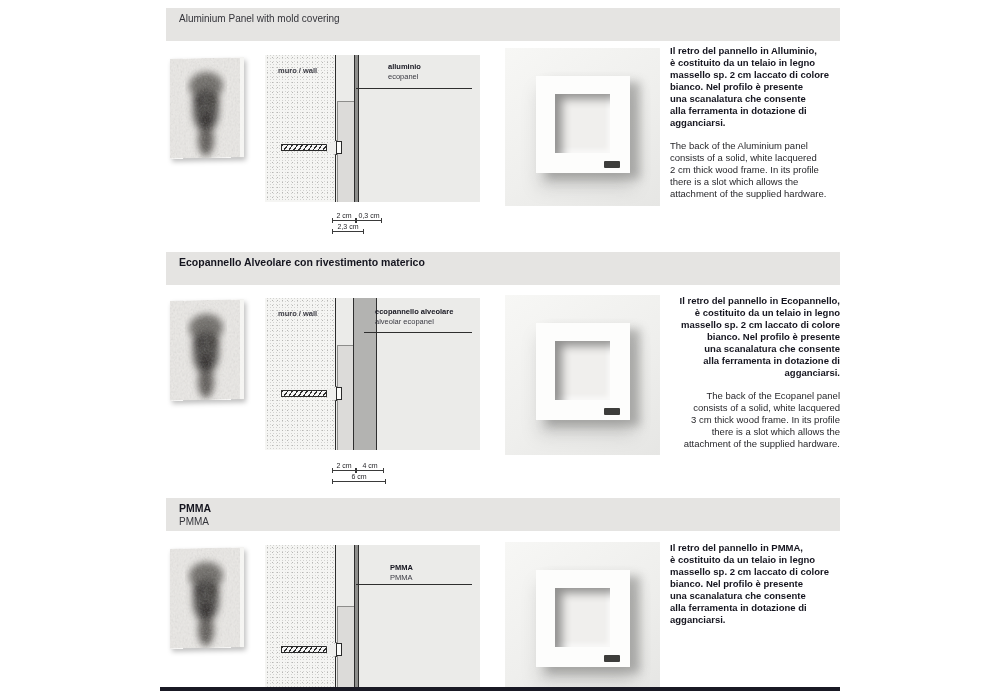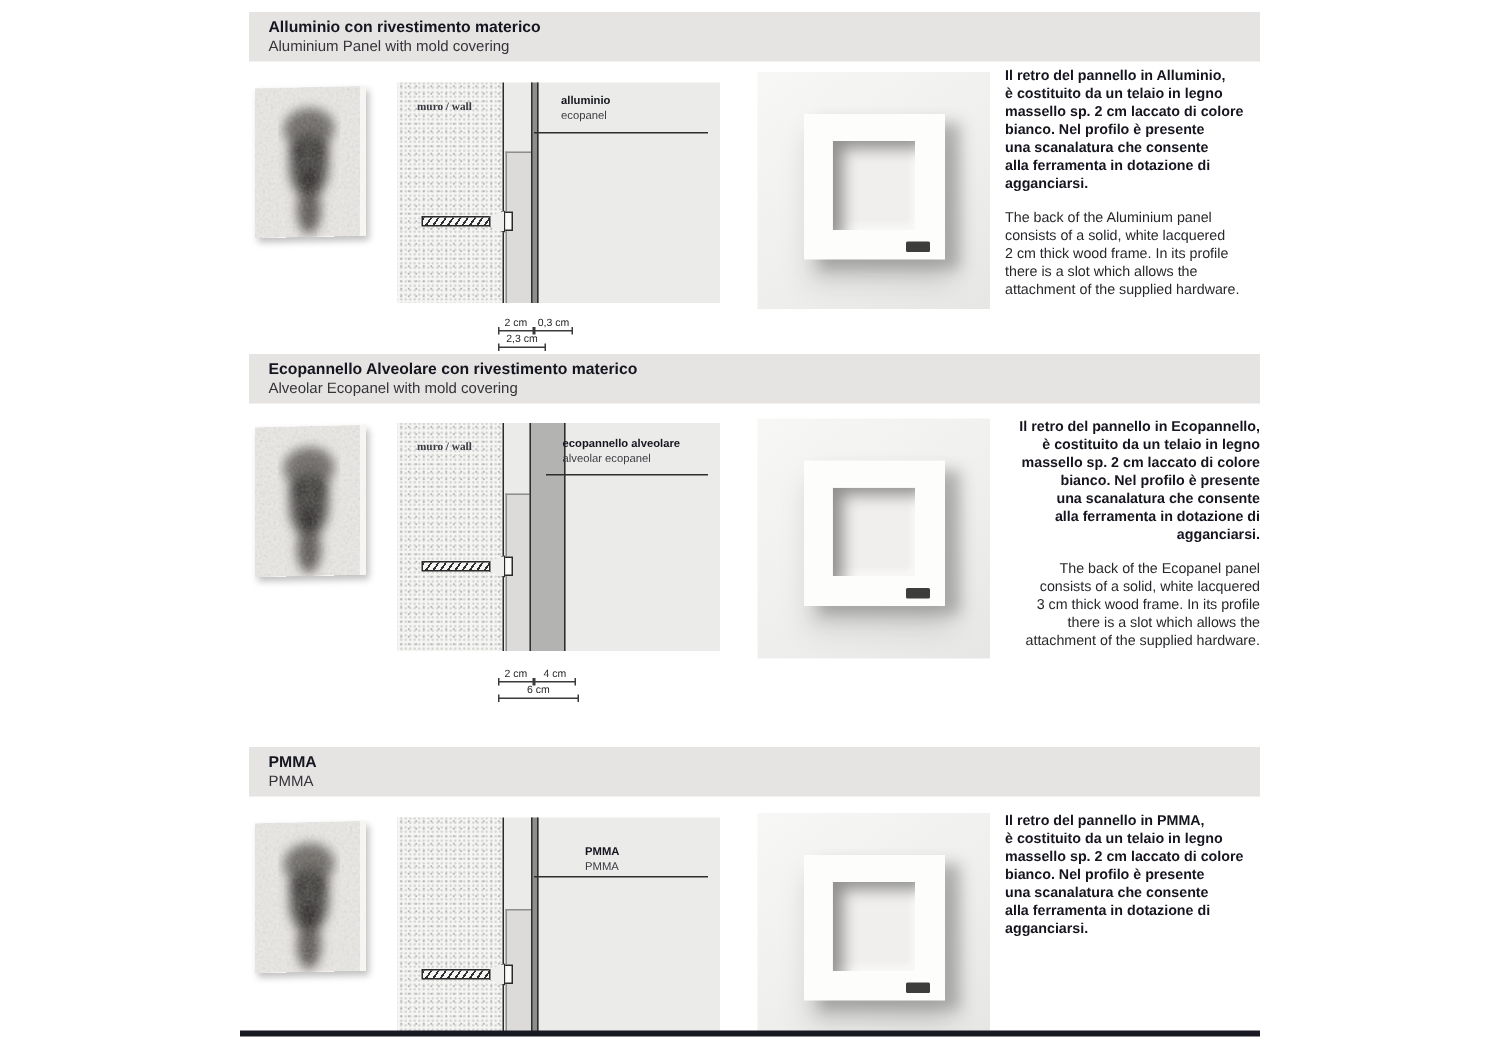--- a/index.html
+++ b/index.html
@@ -20,22 +20,22 @@
   .diagram { position:absolute; background:#ebebe9; }
   .wall { position:absolute; left:0; top:0; bottom:0; width:70px; border-right:1.5px solid #2a2a2a;
           background-color:#f5f5f3;
           background-image:radial-gradient(circle,#b7b7b5 0.6px,transparent 0.95px),radial-gradient(circle,#d3d3d1 0.6px,transparent 0.95px);
           background-size:5px 5px,3px 3px; background-position:0 0,1px 2px; }
   .frame-block { position:absolute; left:71.5px; top:31%; bottom:0; width:17px; background:#dcdbd9; border:1px solid #8d8d8b; border-right:none; border-bottom:none; box-sizing:border-box; }
   .sec3 .frame-block { top:43%; }
   .panel-strip { position:absolute; top:0; bottom:0; background:#8e8e8c; border-left:1.2px solid #2e2e2e; border-right:1.2px solid #2e2e2e; }
   .sec-thin .panel-strip { left:89px; width:3px; }
   .sec-wide .panel-strip { left:88px; width:22px; background:#b3b3b1; }
-  .wall-label { position:absolute; left:13px; top:11px; font-size:7.5px; font-weight:bold; color:#3a3a42;font-family:Liberation Serif, serif; }
-  .panel-label { position:absolute; left:109px; top:7px; font-size:7.5px; line-height:1.35; }
+  .wall-label { position:absolute; left:13px; top:11px; font-size:7.5px; font-weight:bold; color:#3a3a42; }
+  .panel-label { position:absolute; left:123px; top:7px; font-size:7.5px; line-height:1.35; }
   .sec-wide .panel-label { left:110px; top:9px; }
   .sec3 .panel-label { left:125px; top:18px; }
   .panel-label .it { display:block; font-weight:bold; color:#15151f; }
   .panel-label .en { display:block; color:#3a3a42; }
   .leader { position:absolute; top:33px; left:91px; right:8px; height:1.2px; background:#2e2e2e; }
   .sec-wide .leader { left:99px; top:34px; }
   .sec3 .leader { top:39px; }
 
   
   .screw { position:absolute; top:58%; left:16px; width:62px; height:13px; }
@@ -66,21 +66,21 @@
   .hw-chip { position:absolute; right:10px; bottom:5px; width:16px; height:7px; background:#3d3d3b; border-radius:1px; }
 
   
   .desc { position:absolute; width:170px; }
   .para { white-space:pre-line; margin:0 0 11px 0; font-size:9.5px; line-height:1.26; }
   .para.it { font-weight:bold; color:#15151f; }
   .para.en { color:#28282c; }
 
   
   .sec1 { top:8px; height:240px; }
-  .sec2 { top:236px; height:256px; }
+  .sec2 { top:252px; height:256px; }
   .sec3 { top:498px; height:210px; }
 
   .sec1 .art-wrap { left:10px; top:50px; }
   .sec2 .art-wrap { left:10px; top:48px; }
   .sec3 .art-wrap { left:10px; top:50px; }
 
   .sec1 .diagram { left:105px; top:47px; width:215px; height:147px; }
   .sec2 .diagram { left:105px; top:46px; width:215px; height:152px; }
   .sec3 .diagram { left:105px; top:47px; width:215px; height:143px; }
 
@@ -97,21 +97,20 @@
 
   .bottom-rule { position:absolute; left:160px; top:687px; width:680px; height:4px; background:#191924; }
 </style>
 </head>
 <body>
 
 <div class="page">
 
   <section class="sec sec1 sec-thin">
     <header class="sec-header">
-      <div class="sec-title">Alluminio con rivestimento materico</div>
       <div class="sec-subtitle">Aluminium Panel with mold covering</div>
     </header>
 
     <div class="art-wrap">
       <svg width="74" height="100" viewBox="0 0 74 100">
         <defs>
           <filter id="blurA">
               <feGaussianBlur stdDeviation="3.5"></feGaussianBlur>
             </filter>
           <filter id="grainA" x="0" y="0" width="100%" height="100%">
@@ -182,21 +181,20 @@
 consists of a solid, white lacquered
 2 cm thick wood frame.  In its profile
 there is a slot which allows the
 attachment of the supplied hardware.</p>
     </div>
   </section>
 
   <section class="sec sec2 sec-wide">
     <header class="sec-header">
       <div class="sec-title">Ecopannello Alveolare con rivestimento materico</div>
-      <div class="sec-subtitle">Alveolar Ecopanel with mold covering</div>
     </header>
 
     <div class="art-wrap">
       <svg width="74" height="100" viewBox="0 0 74 100">
         <defs>
           <filter id="blurB">
               <feGaussianBlur stdDeviation="3.5"></feGaussianBlur>
             </filter>
           <filter id="grainB" x="0" y="0" width="100%" height="100%">
             <feTurbulence type="fractalNoise" baseFrequency="0.55" numOctaves="2" seed="12"></feTurbulence>

